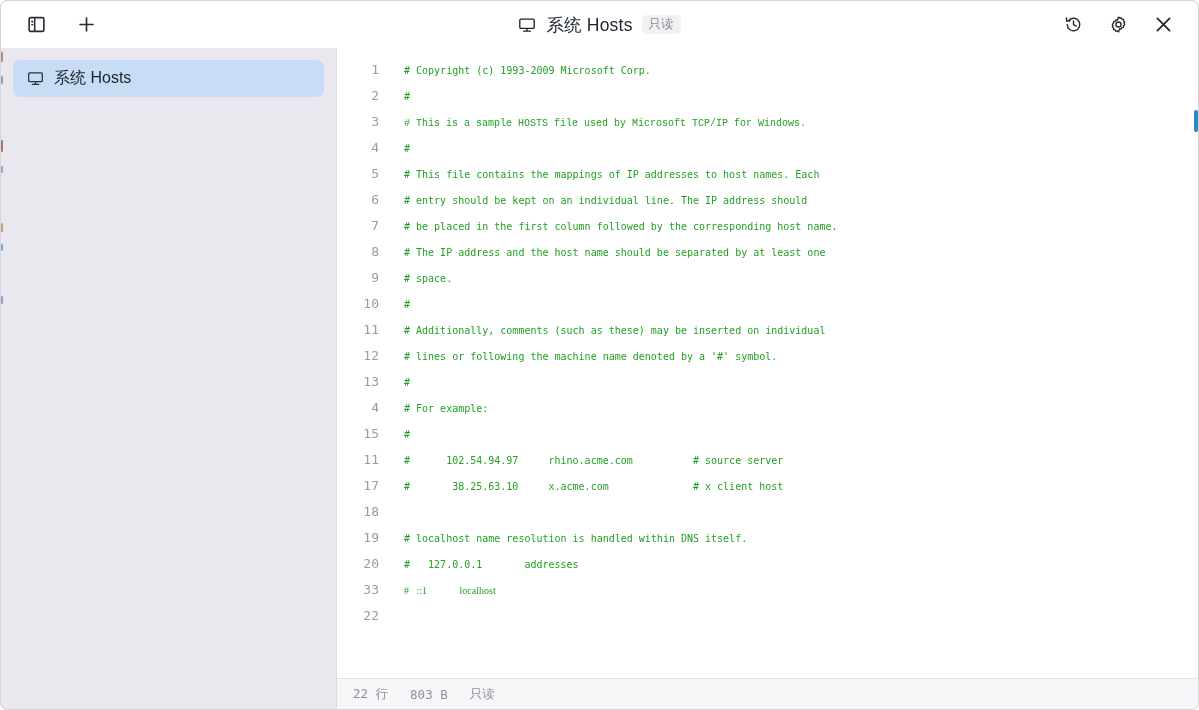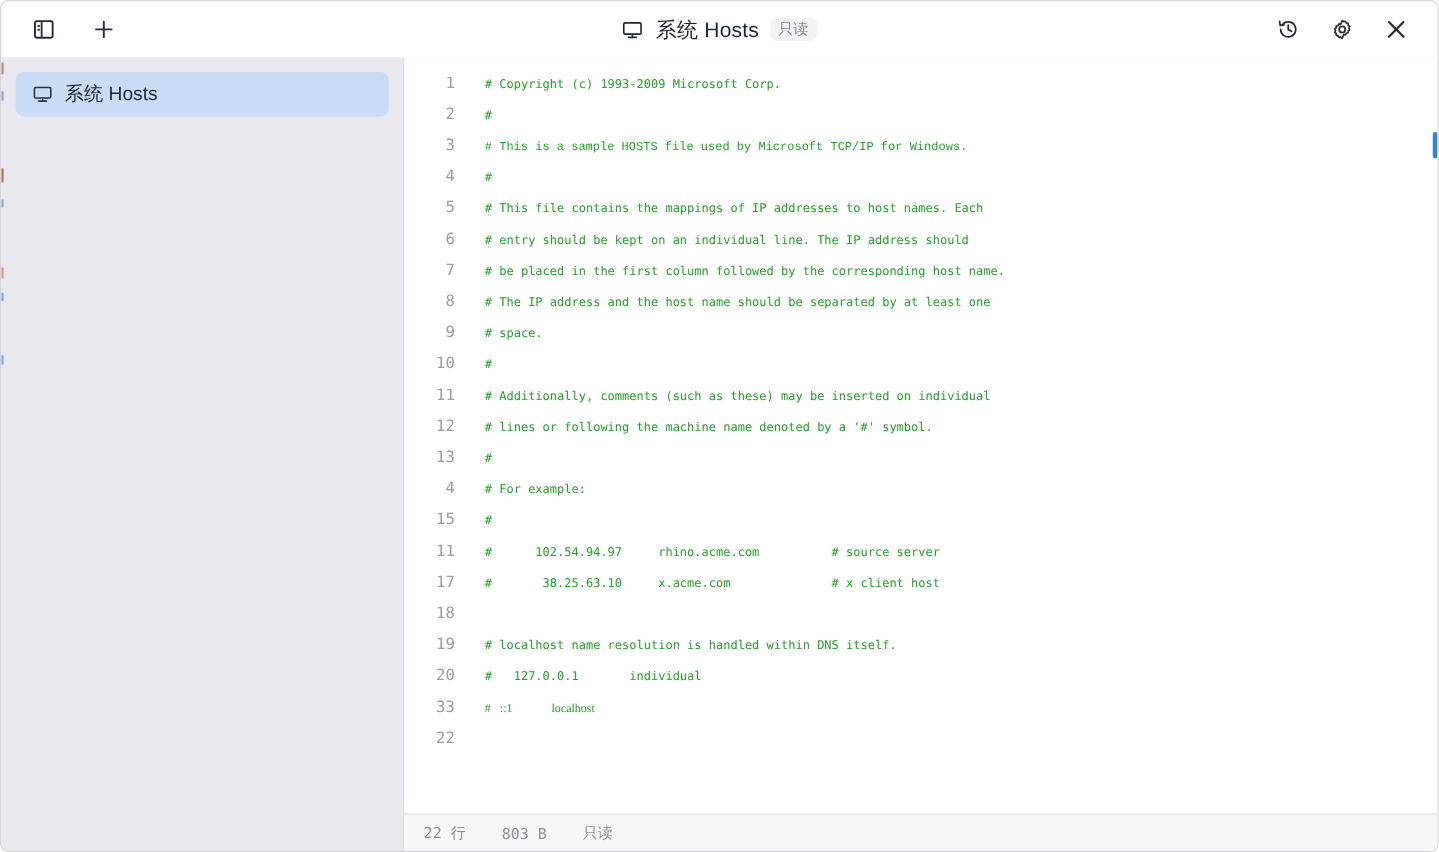--- a/index.html
+++ b/index.html
@@ -10,21 +10,21 @@
     height: 710px;
     overflow: hidden;
     background: #ffffff;
     font-family: "Liberation Sans", sans-serif;
   }
 
   .app-window {
     position: relative;
     width: 1199px;
     height: 710px;
-    background: #e5e5e5;
+    background: #fca5a5;
     display: flex;
     flex-direction: column;
     border: 1px solid #d6d4da;
     border-radius: 7px;
     overflow: hidden;
   }
 
   
   .titlebar {
     position: relative;
@@ -186,21 +186,21 @@
   }
 
   
   .statusbar {
     height: 31px;
     min-height: 31px;
     border-top: 1px solid #e3e1e7;
     background: #f7f6f9;
     display: flex;
     align-items: center;
-    gap: 30px;
+    gap: 22px;
     padding: 0 0 0 16px;
     font-size: 12.5px;
     color: #8f8f98;
     font-family: "DejaVu Sans Mono", "Liberation Mono", monospace;
   }
   .statusbar .sb-cjk { font-family: "Liberation Sans", sans-serif; }
 
   
   .vscroll-track {
     position: absolute;
@@ -385,21 +385,21 @@
             <div class="code-line">
               <span class="ln">18</span>
               <span class="code-text" style="color: rgb(34, 160, 37);"></span>
             </div>
             <div class="code-line">
               <span class="ln">19</span>
               <span class="code-text" style="color: rgb(34, 160, 37);"># localhost name resolution is handled within DNS itself.</span>
             </div>
             <div class="code-line">
               <span class="ln">20</span>
-              <span class="code-text" style="color: rgb(34, 160, 37);">#   127.0.0.1       individual</span>
+              <span class="code-text" style="color: rgb(34, 160, 37);">#   127.0.0.1       addresses</span>
             </div>
             <div class="code-line">
               <span class="ln">33</span>
               <span class="code-text" style="color: rgb(34, 160, 37); font-family: Liberation Serif, serif;">#   ::1             localhost</span>
             </div>
             <div class="code-line">
               <span class="ln">22</span>
               <span class="code-text" style="color: rgb(34, 160, 37);"></span>
             </div>
           </div>

